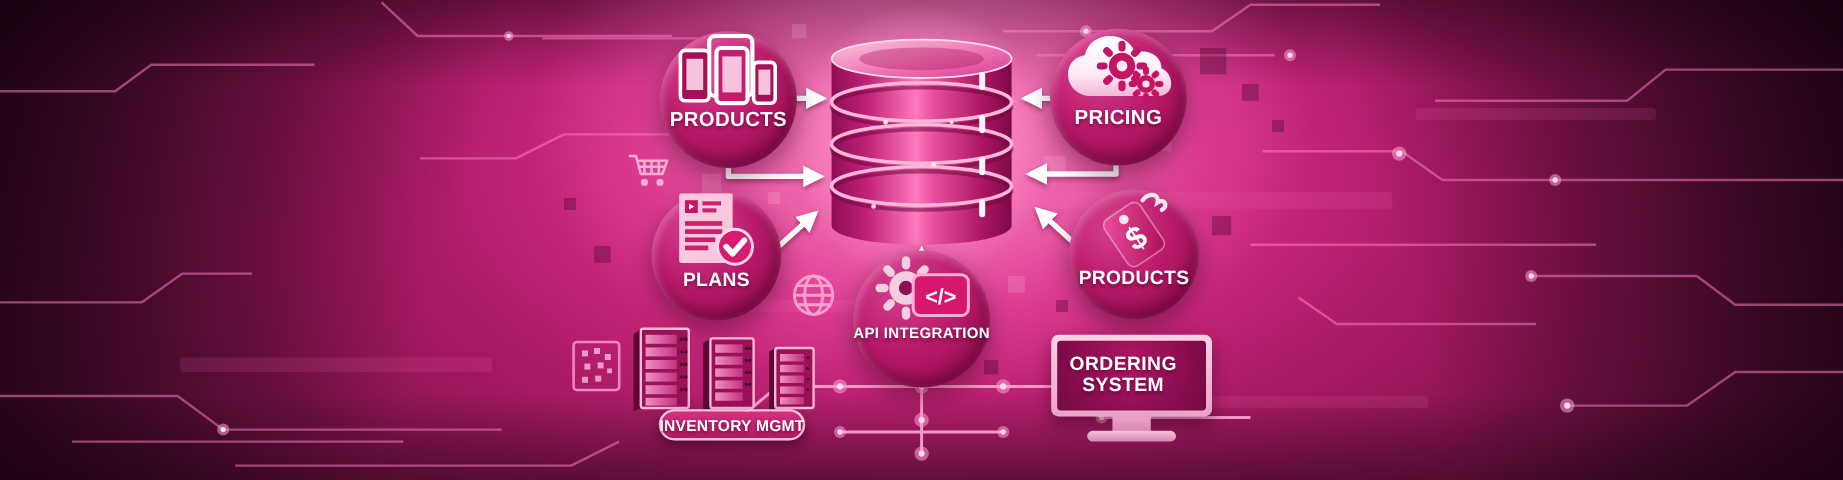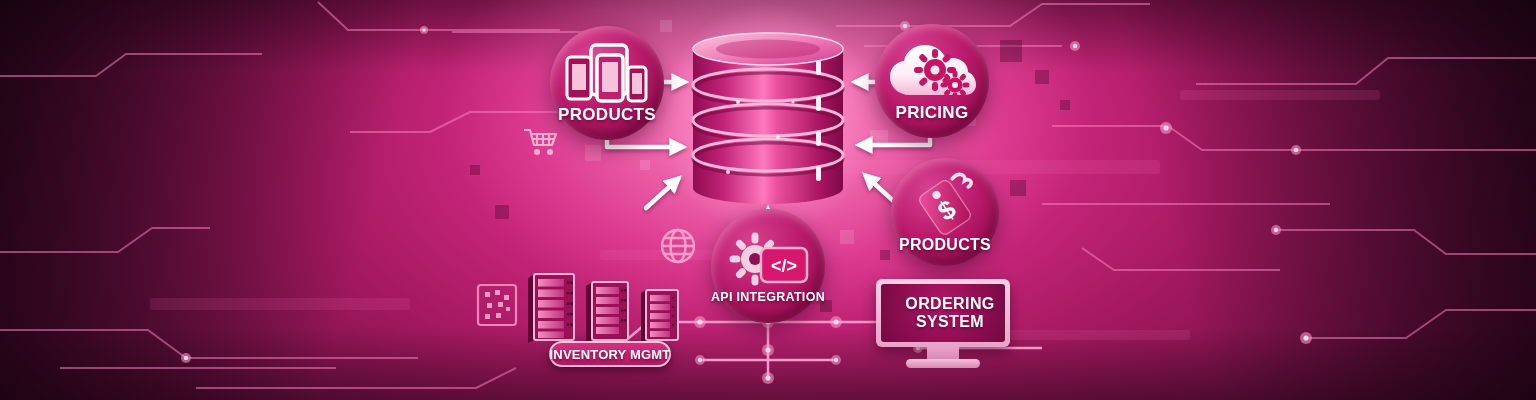--- a/index.html
+++ b/index.html
@@ -12,21 +12,21 @@
       linear-gradient(255deg, rgba(18,2,13,.85) 0%, rgba(18,2,13,0) 26%),
       linear-gradient(180deg, rgba(24,2,16,.45) 0%, rgba(24,2,16,0) 18%, rgba(24,2,16,0) 82%, rgba(24,2,16,.45) 100%),
       radial-gradient(1150px 640px at 50% 34%, #f0459b 0%, #d42a84 20%, #a2185f 42%, #701043 62%, #410827 82%, #230519 100%);
   }
   .abs{position:absolute;}
   
   .node{
     position:absolute;border-radius:50%;
     background:radial-gradient(circle at 35% 28%, #d6418f 0%, #bb1b6c 45%, #9c0f54 78%, #870b47 100%);
     box-shadow: inset 2px 4px 8px rgba(255,176,216,.45), inset -4px -7px 12px rgba(64,0,36,.45), 0 8px 20px rgba(38,0,24,.4);
-    display:flex;flex-direction:column;align-items:center;justify-content:center;
+    display:flex;flex-direction:column;align-items:center;justify-content:flex-start;
   }
   .node-label{
     color:#fff;font-weight:bold;letter-spacing:.3px;
     text-shadow:0 2px 3px rgba(70,0,40,.6);white-space:nowrap;
   }
   .lbl-lg{font-size:17px;}
   .lbl-md{font-size:16px;}
   .lbl-sm{font-size:12.5px;}
   .db-glow{
     left:628px;top:-30px;width:280px;height:300px;
@@ -35,21 +35,21 @@
   
   .monitor-frame{
     left:876px;top:279px;width:134px;height:68px;border-radius:6px;
     background:linear-gradient(180deg,#f9d2e5,#e9a2c8);
     box-shadow:0 6px 14px rgba(40,0,25,.45);
     padding:5px;box-sizing:border-box;
   }
   .monitor-screen{
     width:100%;height:100%;border-radius:3px;
     background:radial-gradient(circle at 50% 35%, #b01765 0%, #8e0e52 55%, #730941 100%);
-    display:flex;align-items:center;justify-content:flex-end;text-align:center;
+    display:flex;align-items:center;justify-content:flex-start;text-align:center;
   }
   .monitor-screen .node-label{white-space:normal;line-height:1.12;width:110px;font-size:16px;letter-spacing:.4px;}
   .monitor-neck{left:927px;top:347px;width:32px;height:13px;background:linear-gradient(180deg,#e9a2c8,#d887b2);}
   .monitor-base{left:906px;top:359px;width:74px;height:9px;border-radius:5px;background:linear-gradient(180deg,#f3c0da,#d887b2);}
   
   .banner{
     left:549px;top:341px;width:122px;height:26px;border-radius:13px;
     background:linear-gradient(180deg,#d4307f,#b51763);
     border:2px solid #f6c6de;box-sizing:border-box;
     display:flex;align-items:center;justify-content:center;
@@ -281,20 +281,38 @@
         <circle cx="47" cy="27" r="4.5" fill="#fde8f2"></circle>
       <g stroke="#c41463" stroke-width="5" stroke-linecap="round">
         <path d="M67,32 V30 M67,52 V54 M57,42 H55 M77,42 H79 M59.9,34.9 L58.5,33.5 M74.1,49.1 L75.5,50.5 M59.9,49.1 L58.5,50.5 M74.1,34.9 L75.5,33.5"></path>
       </g>
       <circle cx="67" cy="42" r="7.5" fill="#c41463"></circle>
         <circle cx="67" cy="42" r="3" fill="#fde8f2"></circle>
     </svg>
     <div class="node-label lbl-lg">PRICING</div>
   </div>
 
+  <div class="node" style="left:543px;top:159px;width:108px;height:108px;">
+    <svg width="70" height="64" viewBox="0 0 72 66" style="margin-top:2px;">
+      <rect x="4" y="0" width="46" height="60" rx="2" fill="#f7c8de"></rect>
+      <rect x="9" y="6" width="11" height="11" fill="#c41463"></rect>
+      <path d="M12.5,9 L17,11.5 L12.5,14 Z" fill="#ffffff"></path>
+      <g fill="#c41463" opacity="0.92">
+        <rect x="24" y="7" width="16" height="3.5"></rect>
+          <rect x="24" y="13" width="12" height="3.5"></rect>
+        <rect x="9" y="24" width="32" height="4"></rect>
+          <rect x="9" y="31" width="32" height="4"></rect>
+        <rect x="9" y="38" width="26" height="4"></rect>
+          <rect x="9" y="45" width="20" height="4"></rect>
+      </g>
+      <circle cx="52" cy="46" r="15" fill="#d81a70" stroke="#f9d6e8" stroke-width="2.5"></circle>
+      <path d="M44.5,46 L50,52 L60,40.5" fill="none" stroke="#ffffff" stroke-width="5" stroke-linecap="round" stroke-linejoin="round"></path>
+    </svg>
+    <div class="node-label lbl-md">PLANS</div>
+  </div>
 
   <div class="node" style="left:891px;top:158px;width:108px;height:108px;">
     <svg width="76" height="66" viewBox="0 0 76 74" style="margin-top:0;">
       <defs>
         <linearGradient id="tagGrad" x1="0" y1="0" x2="1" y2="1">
           <stop offset="0" stop-color="#ec4f9d"></stop>
             <stop offset="1" stop-color="#ad0e59"></stop>
         </linearGradient>
       </defs>
       <path d="M46,10 C52,2 62,4 60,12 C66,8 71,15 64,19" fill="none" stroke="#fbe3ef" stroke-width="4" stroke-linecap="round"></path>

